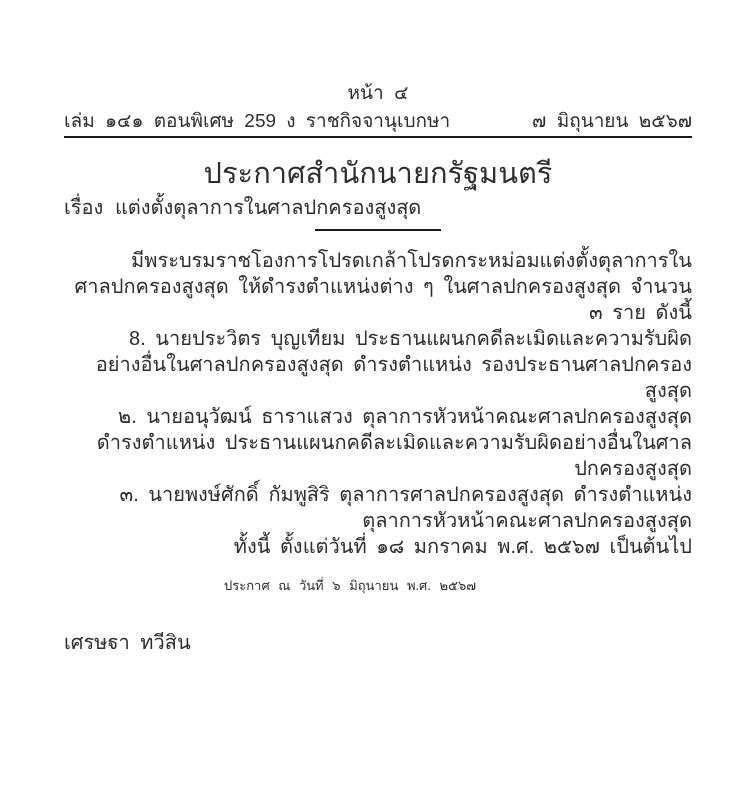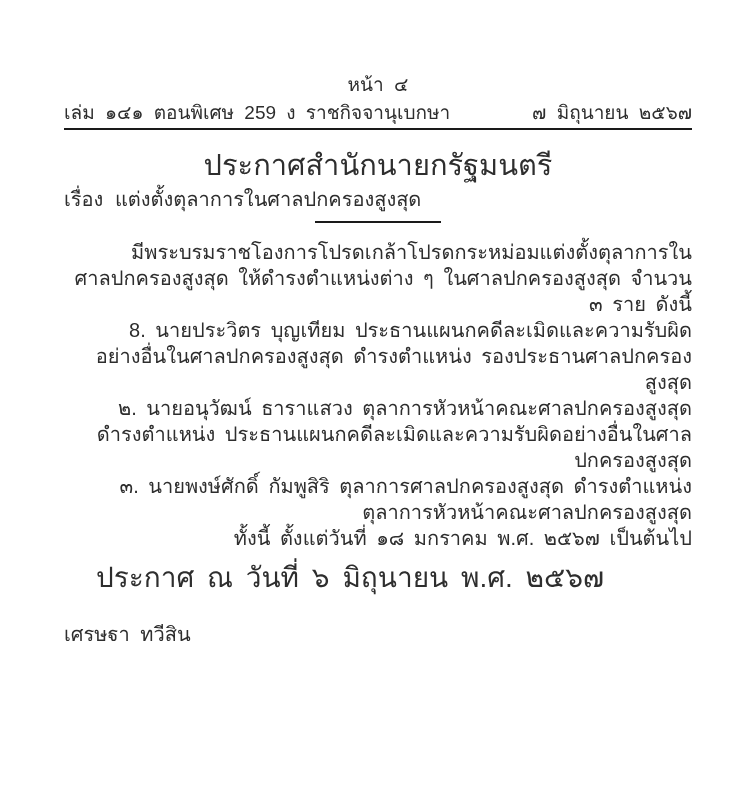--- a/index.html
+++ b/index.html
@@ -8,20 +8,21 @@
     background: #ffffff;
   }
   .page {
     position: relative;
     width: 756px;
     height: 641px;
     background: #ffffff;
     overflow: hidden;
     font-family: "Liberation Sans", "DejaVu Sans", sans-serif;
     color: #2e2e2e;
+    margin-top: 8px;
   }
   .doc {
     position: absolute;
     left: 64px;
     top: 0;
     width: 628px;
   }
   
   .page-no {
     margin-top: 73px;
@@ -82,21 +83,21 @@
     margin: 0;
     text-indent: 50px;
     white-space: pre-wrap;
     text-align: right;
   }
   .announce-line {
     position: relative;
     left: -28px;
     margin-top: 14px;
     text-align: center;
-    font-size: 28px;
+    font-size: 13px;
     line-height: 26px;
     word-spacing: 5px;
   }
   
   .sig-block {
     margin-top: 30px;
     display: inline-block;
     text-align: center;
     font-size: 20px;
     line-height: 27px;

